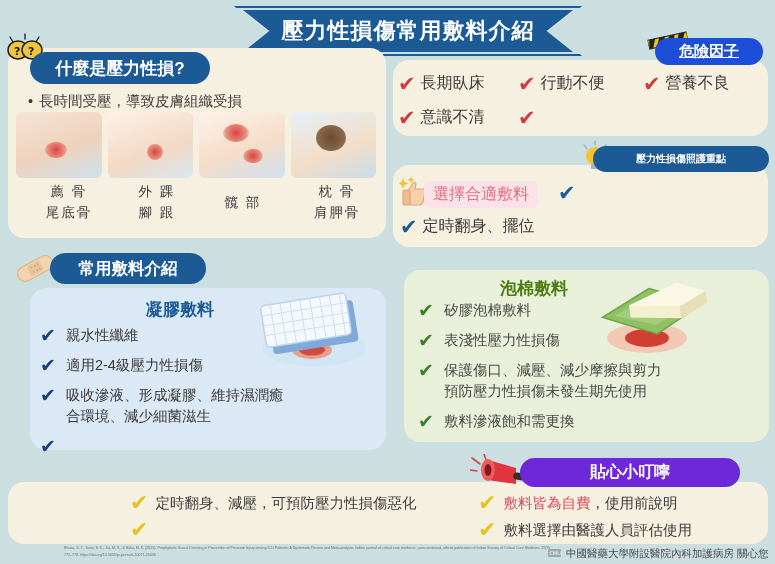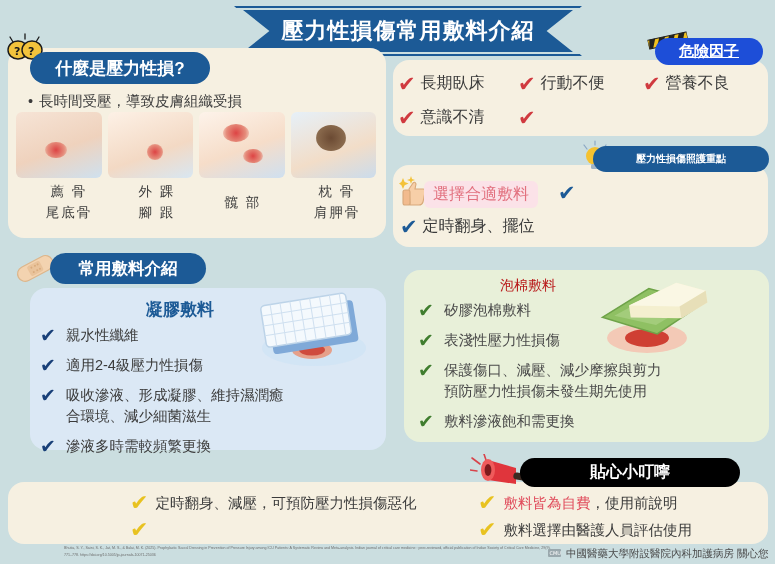--- a/index.html
+++ b/index.html
@@ -36,21 +36,21 @@
   .lightblue { background: #dbe8f5; }
   .lightgreen { background: #e8f0d9; }
 
   .pill {
     position: absolute; border-radius: 999px;
     display: flex; align-items: center; justify-content: center;
     color: #fff; font-weight: bold; white-space: nowrap;
   }
   .pill-blue { background: #1c5a96; }
   .pill-red  { background: #1d4ed8; text-decoration: underline; }
-  .pill-gold { background: #000000; }
+  .pill-gold { background: #6d28d9; }
 
   .check { flex: 0 0 auto; font-weight: bold; line-height: 1; }
   .row { display: flex; align-items: flex-start; }
 
   .txt { color: #3b3b3b; }
 
   
   #panel-what { left: 8px; top: 48px; width: 378px; height: 190px; }
   #badge-what { left: 30px; top: 52px; width: 180px; height: 32px; font-size: 17px; }
   #icon-brain { position: absolute; left: 6px; top: 33px; width: 38px; height: 32px; }
@@ -106,21 +106,21 @@
   #panel-gel { left: 30px; top: 288px; width: 356px; height: 162px; }
   #gel-title { position: absolute; left: 146px; top: 298px; font-size: 17px; font-weight: bold; color: #1c5a96; }
   .gel-list { position: absolute; left: 40px; top: 325px; width: 330px; }
   .gel-list .row { margin-bottom: 9px; }
   .gel-list .check { color: #183f78; font-size: 19px; margin-right: 10px; margin-top: 1px; }
   .gel-list .txt { font-size: 14.5px; line-height: 1.45; }
   #img-gel { position: absolute; left: 250px; top: 292px; width: 128px; height: 78px; }
 
   
   #panel-foam { left: 404px; top: 270px; width: 365px; height: 172px; }
-  #foam-title { position: absolute; left: 500px; top: 277px; font-size: 14px; font-weight: normal; color: #b91c1c; }
+  #foam-title { position: absolute; left: 500px; top: 277px; font-size: 17px; font-weight: bold; color: #4d7c0f; }
   .foam-list { position: absolute; left: 418px; top: 300px; width: 350px; }
   .foam-list .row { margin-bottom: 9px; }
   .foam-list .check { color: #3f7d2e; font-size: 19px; margin-right: 10px; margin-top: 1px; }
   .foam-list .txt { font-size: 14.5px; line-height: 1.45; color: #4a4a4a; }
   #img-foam { position: absolute; left: 585px; top: 280px; width: 140px; height: 80px; }
 
   
   #panel-tips { left: 8px; top: 482px; width: 760px; height: 62px; }
   #badge-tips { left: 520px; top: 458px; width: 220px; height: 29px; font-size: 16px; }
   #icon-megaphone { position: absolute; left: 470px; top: 454px; width: 58px; height: 36px; }
@@ -338,21 +338,20 @@
     <span class="check">✔</span>
     <span class="txt">適用2-4級壓力性損傷</span>
   </div>
   <div class="row">
     <span class="check">✔</span>
     <span class="txt" style="white-space:pre-line;">吸收滲液、形成凝膠、維持濕潤癒
 合環境、減少細菌滋生</span>
   </div>
   <div class="row">
     <span class="check">✔</span>
-    <span class="txt">滲液多時需較頻繁更換</span>
   </div>
 </div>
 
 <div class="panel lightgreen" id="panel-foam"></div>
 
 <svg id="img-foam" viewBox="0 0 140 80">
   <ellipse cx="62" cy="58" rx="40" ry="15" fill="#f3c9b6"></ellipse>
   <ellipse cx="62" cy="58" rx="22" ry="9" fill="#cf3f33"></ellipse>
   <g transform="rotate(-8 70 38)">
     <path d="M18 30 L68 8 L120 30 L70 54 Z" fill="#8fc063" stroke="#6ea348" stroke-width="1.5"></path>

